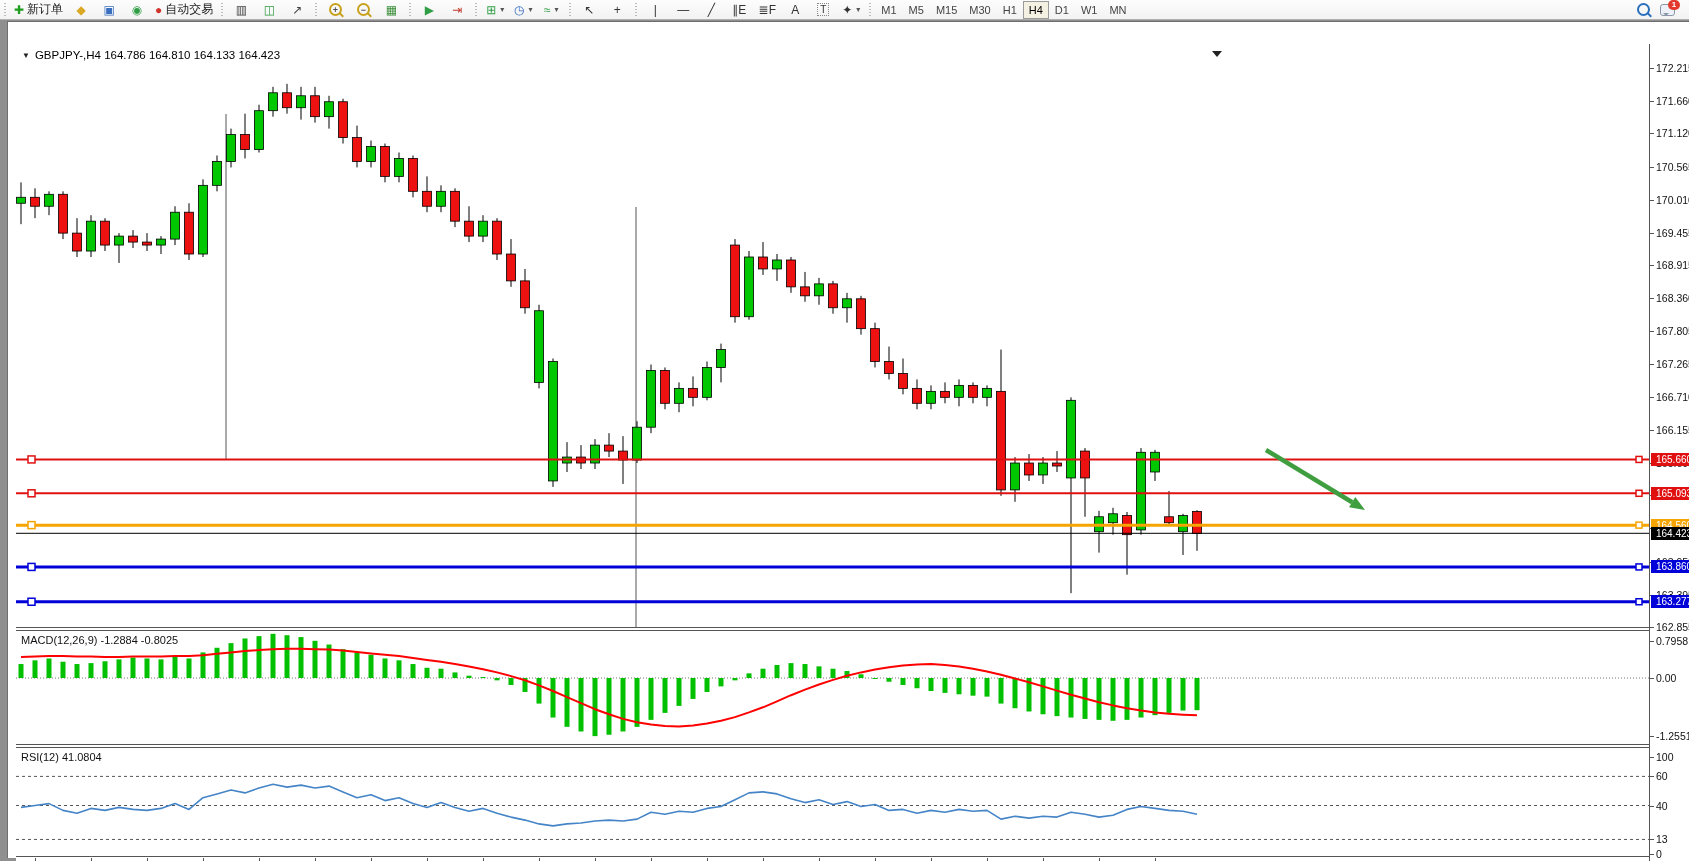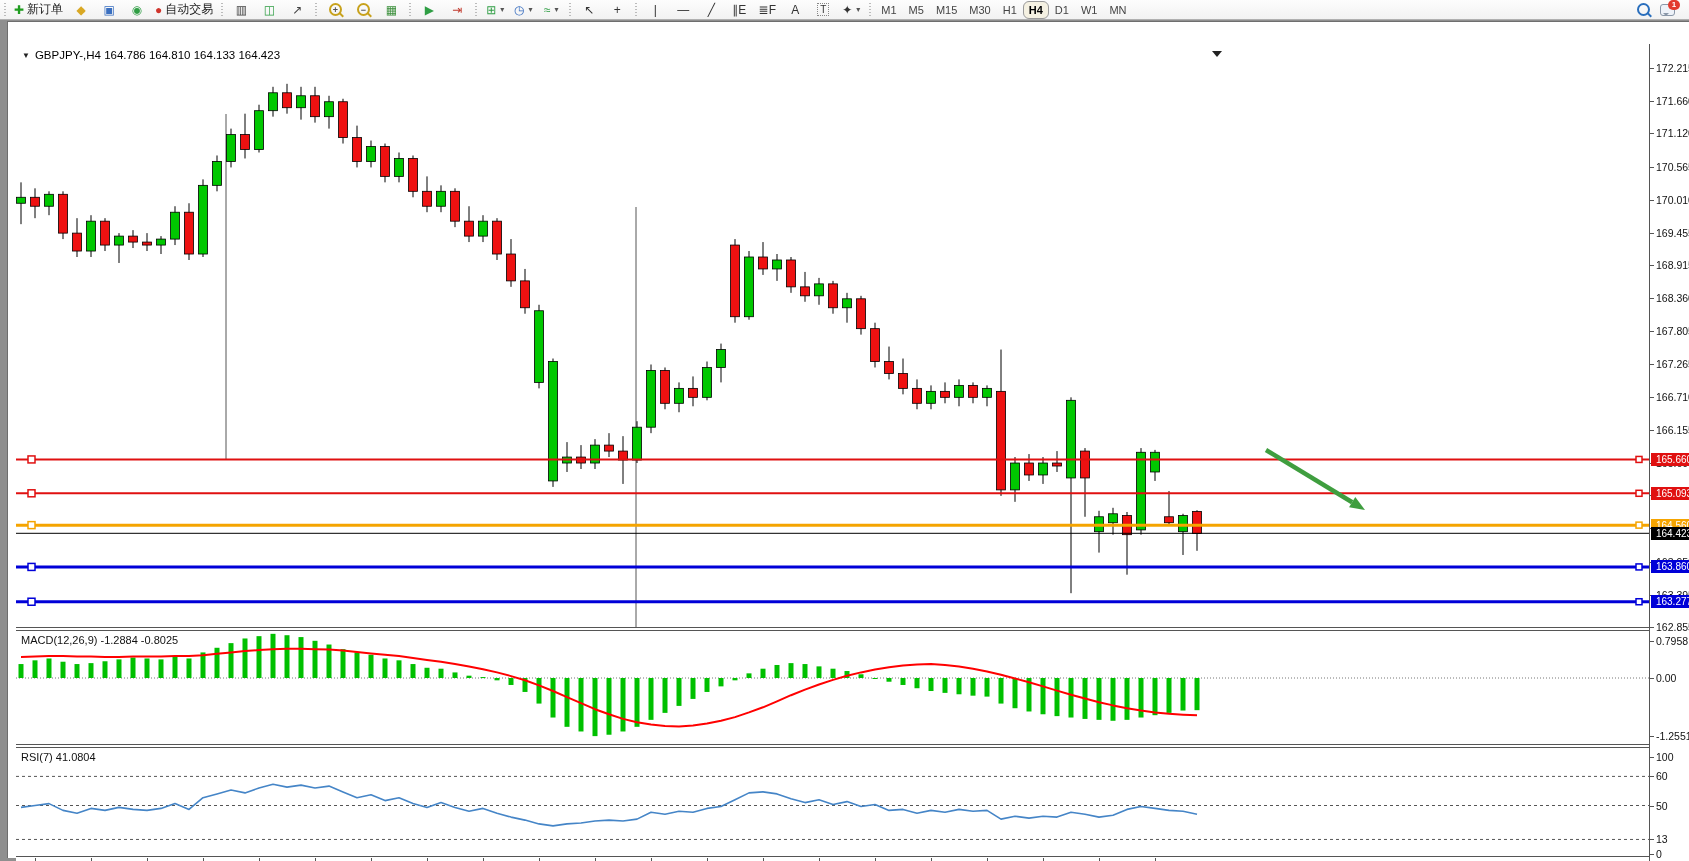--- a/index.html
+++ b/index.html
@@ -18,21 +18,21 @@
   .grip{width:6px;height:14px;margin:0 2px;
     background:repeating-linear-gradient(to bottom,#bbb 0 1px,transparent 1px 3px);
     background-size:2px 100%;background-repeat:repeat-y;background-position:2px 0;}
   .tb{height:18px;min-width:20px;display:flex;align-items:center;justify-content:center;
     gap:3px;padding:0 3px;border:1px solid transparent;font-size:12px;color:#333;cursor:default;}
   .tb .ic{font-size:12px;line-height:12px;}
   .tb .lbl{font-size:12px;color:#222;}
   .tb .caret{font-size:8px;color:#555;margin-left:1px;}
   .tb .boxed{border:1px dotted #888;padding:0 2px;font-size:10px;line-height:11px;}
   .tf{font-size:11px;color:#444;padding:0 5px;height:16px;display:flex;align-items:center;border:1px solid transparent;}
-  .tf.active{background:#f5f1e2;border:1px solid #9a9a9a;border-radius:6px;color:#000;font-weight:bold;}
+  .tf.active{background:#f5f1e2;border:1px solid #9a9a9a;border-radius:0;color:#000;}
   .mag{width:9px;height:9px;border:2px solid #c8a21c;border-radius:50%;position:relative;
     display:inline-flex;align-items:center;justify-content:center;font-size:9px;font-weight:bold;color:#555;}
   .mag::after{content:"";position:absolute;width:5px;height:2px;background:#c8a21c;
     right:-4px;bottom:-2px;transform:rotate(45deg);}
   .mag.blue{border-color:#2a6fbd;}
   .mag.blue::after{background:#2a6fbd;}
   .bubble{width:13px;height:10px;border:1.5px solid #8a97a8;border-radius:3px;position:relative;background:#eef2f8;}
   .bubble::after{content:"";position:absolute;left:2px;bottom:-4px;border:3px solid transparent;border-top-color:#8a97a8;}
   .badge{position:absolute;right:-6px;top:-5px;min-width:10px;height:10px;border-radius:6px;
     background:#e23b2e;color:#fff;font-size:8px;font-weight:bold;display:flex;align-items:center;justify-content:center;padding:0 1px;}
@@ -468,21 +468,21 @@
       <polyline points="5,25.1 19,24.6 33,24.1 47,24.1 61,24.6 75,24.6 89,25.1 103,25.1 117,24.6 131,24.6 145,24.6 159,24.1 173,24.1 187,23.2 201,21.8 215,20.4 229,19.0 243,18.1 257,17.2 271,16.7 285,16.7 299,17.2 313,17.6 327,18.6 341,20.0 355,21.4 369,22.8 383,24.1 397,26.0 411,27.9 425,29.7 439,32.0 453,34.4 467,37.2 481,40.4 495,44.1 509,48.3 523,53.4 537,59.0 551,65.1 565,71.1 579,77.2 593,82.3 607,86.9 621,90.2 635,92.5 649,93.9 663,94.4 677,93.4 691,91.6 705,88.8 719,85.1 733,80.4 747,75.3 761,69.3 775,63.2 789,57.6 803,52.5 817,47.9 831,43.7 845,40.4 859,37.6 873,35.3 887,33.4 901,32.5 915,32.0 929,33.0 943,34.4 957,36.7 971,39.5 985,42.7 999,46.5 1013,50.2 1027,54.4 1041,58.6 1055,62.7 1069,66.5 1083,70.2 1097,73.4 1111,76.2 1125,78.5 1139,80.4 1153,81.8 1167,82.7 1181,83.3" fill="none" stroke="#ff0000" stroke-width="2" stroke-linejoin="round"></polyline>
     </svg>
   <div class="pane-label" id="macd-label">MACD(12,26,9) -1.2884 -0.8025</div>
   <div id="sep2" class="sep"></div>
   <svg id="rsi-svg" width="1633" height="108">
       <line x1="0" y1="28.400000000000006" x2="1633" y2="28.400000000000006" stroke="#555" stroke-width="1" stroke-dasharray="3,3"></line>
       <line x1="0" y1="57.5" x2="1633" y2="57.5" stroke="#555" stroke-width="1" stroke-dasharray="3,3"></line>
       <line x1="0" y1="91.45" x2="1633" y2="91.45" stroke="#555" stroke-width="1" stroke-dasharray="3,3"></line>
       <polyline points="5,59.4 19,57.5 33,55.6 47,62.4 61,65.3 75,60.4 89,62.4 103,59.4 117,61.4 131,62.4 145,60.4 159,55.6 173,61.4 187,49.7 201,45.9 215,42.0 229,44.9 243,40.0 257,36.2 271,39.1 285,37.1 299,40.0 313,38.1 327,43.9 341,49.7 355,46.8 369,52.6 383,49.7 397,55.6 411,59.4 425,54.6 439,59.4 453,63.3 467,60.4 481,65.3 495,69.1 509,72.1 523,75.9 537,77.9 551,75.9 565,75.0 579,73.0 593,72.1 607,73.0 621,71.1 635,64.3 649,66.2 663,63.3 677,64.3 691,60.4 705,58.5 719,51.7 733,44.9 747,43.9 761,45.9 775,50.7 789,54.6 803,51.7 817,56.5 831,53.6 845,58.5 859,56.5 873,62.4 887,61.4 901,65.3 915,62.4 929,64.3 943,61.4 957,63.3 971,62.4 985,71.1 999,68.2 1013,70.1 1027,68.2 1041,69.1 1055,64.3 1069,66.2 1083,69.1 1097,67.2 1111,61.4 1125,58.5 1139,60.4 1153,62.4 1167,63.3 1181,66.2" fill="none" stroke="#4585c7" stroke-width="1.6" stroke-linejoin="round"></polyline>
     </svg>
-  <div class="pane-label" id="rsi-label">RSI(7) 41.0804</div>
+  <div class="pane-label" id="rsi-label">RSI(12) 41.0804</div>
   <div id="sep3" class="sep"></div>
 
   <div id="axis-col">
       <div class="tickmark" style="top: 24px;"></div>
       <div class="tick" style="top: 18px;">172.215</div>
       <div class="tickmark" style="top: 57.1424px;"></div>
       <div class="tick" style="top: 51.1424px;">171.660</div>
       <div class="tickmark" style="top: 89.389px;"></div>
       <div class="tick" style="top: 83.389px;">171.120</div>
       <div class="tickmark" style="top: 122.531px;"></div>
@@ -519,21 +519,21 @@
       <div class="tick" style="top: 590.995px; text-align: right;">0.7958</div>
       <div class="tickmark" style="top: 634px;"></div>
       <div class="tick" style="top: 628px;">0.00</div>
       <div class="tickmark" style="top: 692.362px;"></div>
       <div class="tick" style="top: 686.362px;">-1.2551</div>
       <div class="tickmark" style="top: 713px;"></div>
       <div class="tick" style="top: 707px;">100</div>
       <div class="tickmark" style="top: 732.4px;"></div>
       <div class="tick" style="top: 726.4px;">60</div>
       <div class="tickmark" style="top: 761.5px;"></div>
-      <div class="tick" style="top: 755.5px;">50</div>
+      <div class="tick" style="top: 755.5px;">40</div>
       <div class="tickmark" style="top: 795.45px;"></div>
       <div class="tick" style="top: 789.45px;">13</div>
       <div class="tickmark" style="top: 810px;"></div>
       <div class="tick" style="top: 804px;">0</div>
       <div class="pbadge" style="top: 408.938px; background: rgb(224, 16, 16);">165.660</div>
       <div class="pbadge" style="top: 442.797px; background: rgb(224, 16, 16);">165.093</div>
       <div class="pbadge" style="top: 474.626px; background: rgb(245, 164, 0);">164.560</div>
       <div class="pbadge" style="top: 482.807px; background: rgb(0, 0, 0);">164.423</div>
       <div class="pbadge" style="top: 516.427px; background: rgb(0, 0, 216);">163.860</div>
       <div class="pbadge" style="top: 551.242px; background: rgb(0, 0, 216);">163.277</div>

